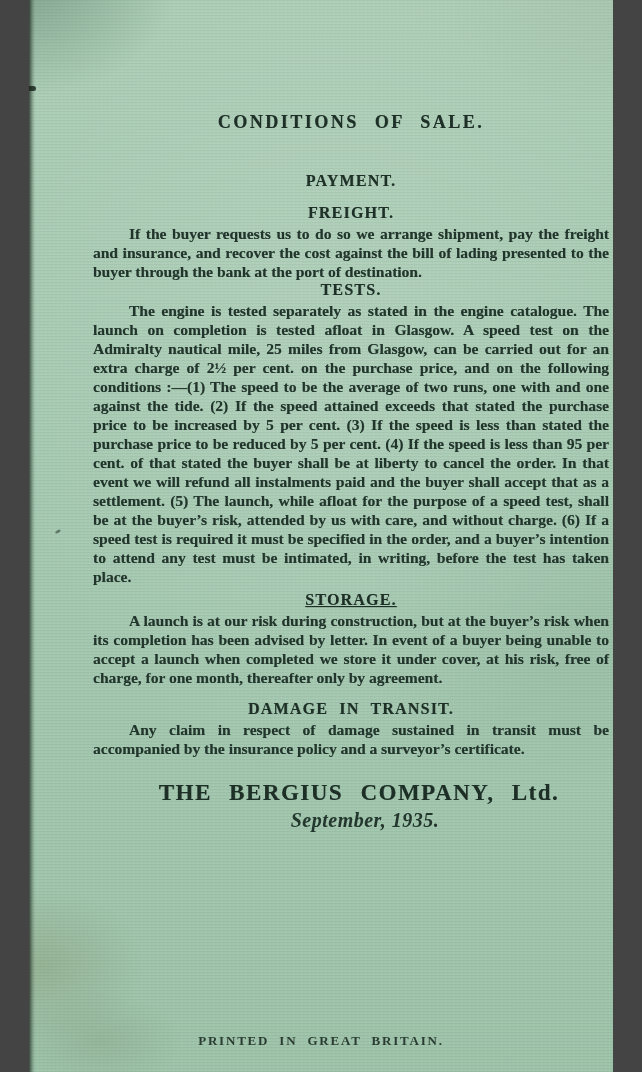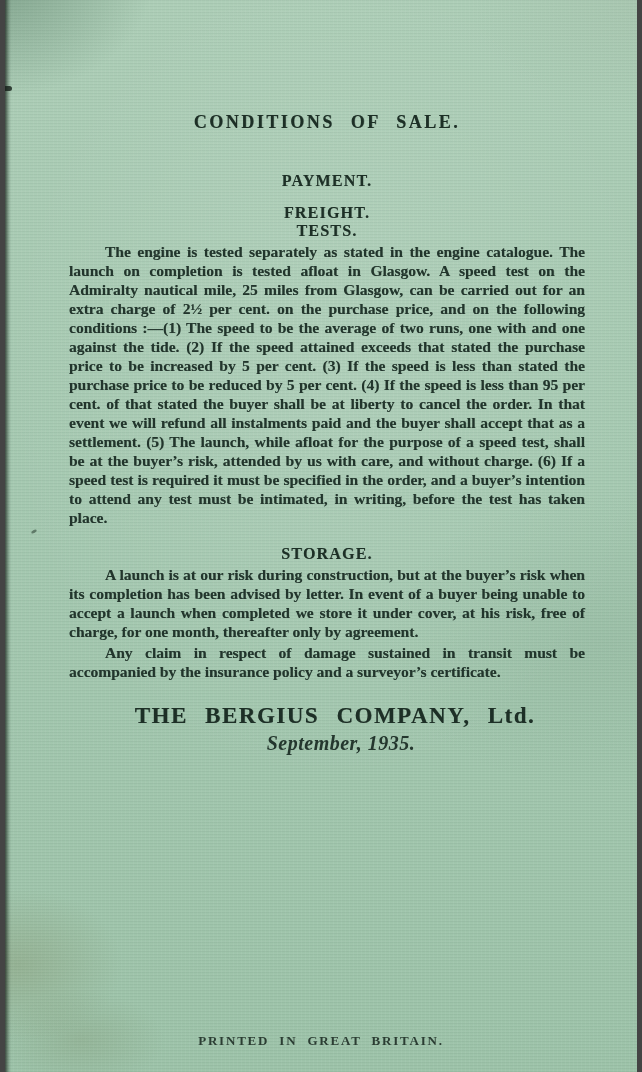--- a/index.html
+++ b/index.html
@@ -1,19 +1,19 @@
 <!DOCTYPE html>
 <html><head>
 <meta charset="utf-8">
 <style>
   html, body { margin: 0; padding: 0; background: #444; }
 
   .scan-page {
     position: relative;
-    width: 632px;
+    width: 584px;
     height: 1072px;
     margin: 0 auto;
     overflow: hidden;
     background-color: #a5c8b1;
     background-image:
       radial-gradient(ellipse 230px 170px at -2% -2%, rgba(55, 92, 70, 0.38), transparent 70%),
       radial-gradient(ellipse 260px 160px at 103% 0%, rgba(150, 170, 150, 0.22), transparent 72%),
       radial-gradient(ellipse 150px 110px at 2% 90%, rgba(115, 115, 70, 0.22), transparent 70%),
       radial-gradient(ellipse 120px 70px at 12% 97%, rgba(110, 120, 80, 0.18), transparent 70%),
       radial-gradient(ellipse 420px 520px at 52% 35%, rgba(255, 255, 255, 0.10), transparent 80%),
@@ -83,21 +83,21 @@
     line-height: 19px;
     text-align: justify;
     text-indent: 36px;
     color: #22352c;
     text-shadow: 0.3px 0.3px 0.2px rgba(25, 45, 35, 0.4);
   }
 
   .h-payment { margin-top: 39px; }
   .h-freight { margin-top: 14px; }
   .h-tests   { margin-top: 0; }
-  .h-storage { margin-top: 18px; }
+  .h-storage { margin-top: 5px; text-decoration: underline; }
   .h-damage  { margin-top: 13px; }
 
   .signature-company {
     margin-top: 22px;
     text-align: center;
     transform: translateX(8px);
     font-size: 23px;
     font-weight: bold;
     letter-spacing: 1.5px;
     word-spacing: 10px;
@@ -140,33 +140,35 @@
   <div class="content">
 
     <div class="doc-title">CONDITIONS OF SALE.</div>
 
     <div>
       <div class="section-heading h-payment">PAYMENT.</div>
     </div>
 
     <div>
       <div class="section-heading h-freight">FREIGHT.</div>
+      <p class="section-body">If the buyer requests us to do so we arrange shipment, pay the freight and insurance, and recover the cost against the bill of lading presented to the buyer through the bank at the port of destination.</p>
     </div>
 
     <div>
       <div class="section-heading h-tests">TESTS.</div>
       <p class="section-body">The engine is tested separately as stated in the engine catalogue. The launch on completion is tested afloat in Glasgow. A speed test on the Admiralty nautical mile, 25 miles from Glasgow, can be carried out for an extra charge of 2½ per cent. on the purchase price, and on the following conditions :—(1) The speed to be the average of two runs, one with and one against the tide. (2) If the speed attained exceeds that stated the purchase price to be increased by 5 per cent. (3) If the speed is less than stated the purchase price to be reduced by 5 per cent. (4) If the speed is less than 95 per cent. of that stated the buyer shall be at liberty to cancel the order. In that event we will refund all instalments paid and the buyer shall accept that as a settlement. (5) The launch, while afloat for the purpose of a speed test, shall be at the buyer’s risk, attended by us with care, and without charge. (6) If a speed test is required it must be specified in the order, and a buyer’s intention to attend any test must be intimated, in writing, before the test has taken place.</p>
     </div>
 
     <div>
       <div class="section-heading h-storage">STORAGE.</div>
       <p class="section-body">A launch is at our risk during construction, but at the buyer’s risk when its completion has been advised by letter. In event of a buyer being unable to accept a launch when completed we store it under cover, at his risk, free of charge, for one month, thereafter only by agreement.</p>
     </div>
 
     <div>
+      <div class="section-heading h-damage">DAMAGE IN TRANSIT.</div>
       <p class="section-body">Any claim in respect of damage sustained in transit must be accompanied by the insurance policy and a surveyor’s certificate.</p>
     </div>
 
     <div class="signature-company">THE BERGIUS COMPANY, Ltd.</div>
     <div class="signature-date">September, 1935.</div>
 
   </div>
 
   <div class="imprint">PRINTED IN GREAT BRITAIN.</div>
 

